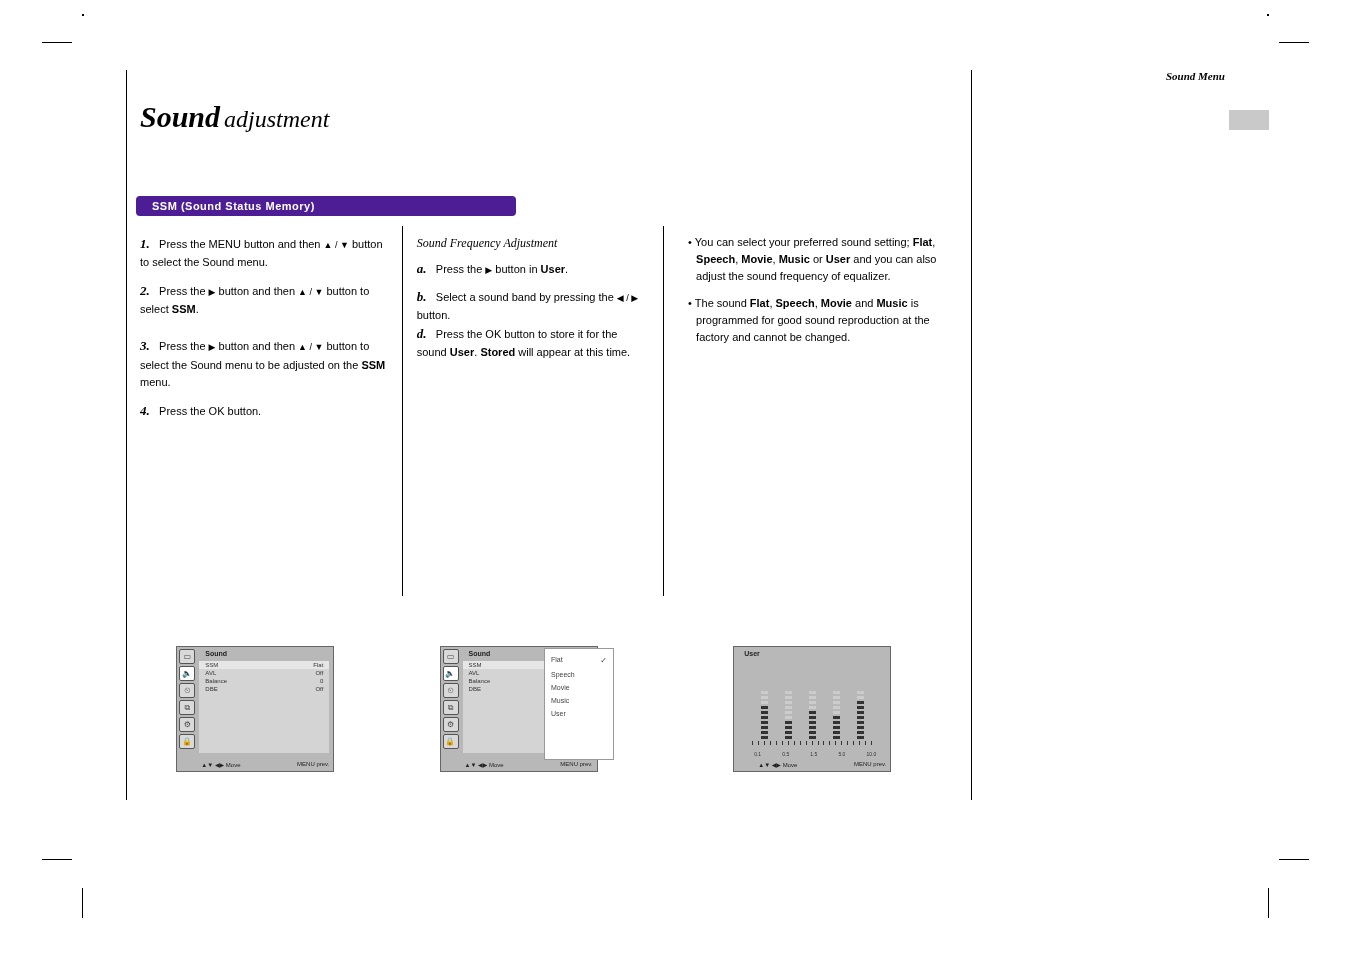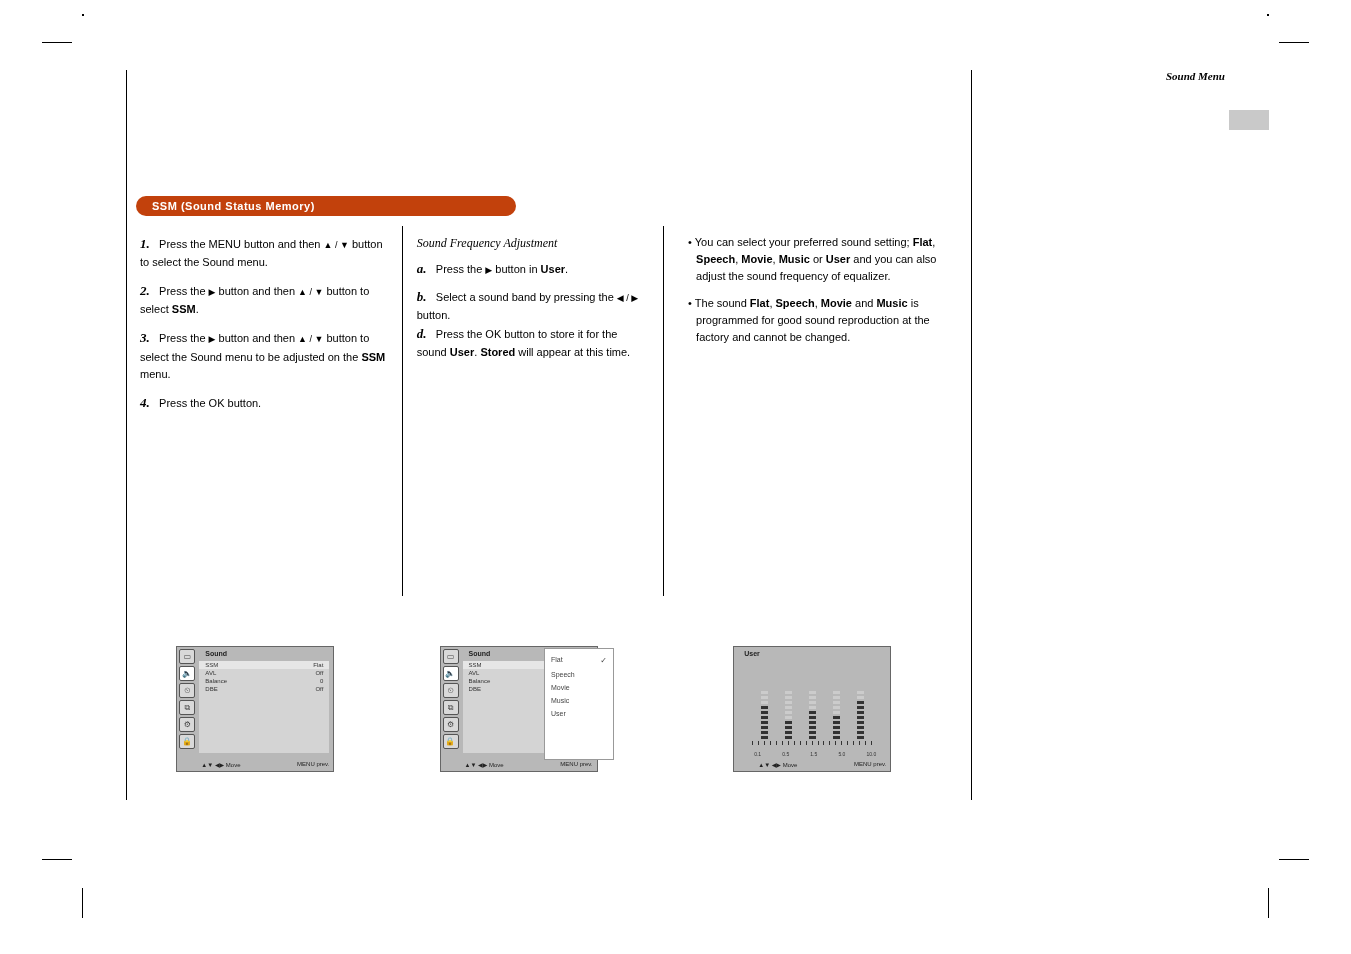--- a/index.html
+++ b/index.html
@@ -12,21 +12,21 @@
   .crop-tr-dot { top: 14px; right: 82px; width: 2px; height: 2px; }
   .crop-bl-h { bottom: 94px; left: 42px; width: 30px; height: 1px; }
   .crop-bl-v { bottom: 36px; left: 82px; width: 1px; height: 30px; }
   .crop-br-h { bottom: 94px; right: 42px; width: 30px; height: 1px; }
   .crop-br-v { bottom: 36px; right: 82px; width: 1px; height: 30px; }
 
   .side-tab { position: absolute; top: 110px; right: 82px; width: 40px; height: 20px; background: #c9c9c9; }
 
   .content { position: absolute; top: 70px; left: 126px; width: 846px; border-left: 1px solid #000; border-right: 1px solid #000; padding: 0 0 30px 0; display: flex; flex-direction: column; }
 
-  .pill { position: absolute; top: 196px; left: 136px; width: 380px; height: 20px; background: #c2410c; border-radius: 10px; color: #fff; font-size: 11px; display: flex; align-items: center; padding-left: 16px; font-weight: bold; letter-spacing: 0.5px; }
+  .pill { position: absolute; top: 196px; left: 136px; width: 380px; height: 20px; background: #4c1d95; border-radius: 4px; color: #fff; font-size: 11px; display: flex; align-items: center; padding-left: 16px; font-weight: bold; letter-spacing: 0.5px; }
 
   .cols { position: absolute; top: 226px; left: 126px; width: 846px; height: 370px; display: flex; }
   .col1, .col2 { border-right: 1px solid #000; }
   .col1 { width: 286px; padding: 8px 14px; font-size: 11px; line-height: 1.55; }
   .col2 { width: 270px; padding: 8px 14px; font-size: 11px; line-height: 1.55; }
   .col3 { width: 318px; padding: 8px 14px 8px 24px; font-size: 11px; line-height: 1.55; }
   .step-num { font-family: Georgia, 'Times New Roman', serif; font-style: italic; font-size: 13px; font-weight: bold; display: inline-block; width: 16px; }
   b { font-weight: bold; }
   .note { font-family: Georgia, 'Times New Roman', serif; font-style: italic; font-size: 12px; }
   .tri { font-family: Arial, sans-serif; font-size: 9px; display: inline-block; }
@@ -72,36 +72,40 @@
   <div class="crop-mark crop-tl-dot"></div>
   <div class="crop-mark crop-tr-h"></div>
   <div class="crop-mark crop-tr-dot"></div>
   <div class="crop-mark crop-bl-h"></div>
   <div class="crop-mark crop-bl-v"></div>
   <div class="crop-mark crop-br-h"></div>
   <div class="crop-mark crop-br-v"></div>
 
   <div class="side-tab"></div>
 
+  <div style="position:absolute; top:100px; left:140px; font-family:Georgia,'Times New Roman',serif;">
+    <span style="font-size:30px; font-weight:bold; font-style:italic;">Sound</span>
+    <span style="font-size:24px; font-style:italic;"> adjustment</span>
+  </div>
 
   <div style="position:absolute; top:70px; right:126px; font-size:11px; font-weight:bold; font-family:Georgia,serif; font-style:italic;">Sound Menu</div>
 
   <div class="content" style="height:730px;"></div>
 
   <div class="pill">SSM (Sound Status Memory)</div>
 
   <div class="cols">
     <div class="col1">
       <p style="margin-bottom:10px;">
         <span class="step-num">1.</span>
         <span>Press the MENU button and then </span>
         <span class="tri">▲ / ▼</span>
         <span> button to select the Sound menu.</span>
       </p>
-      <p style="margin-bottom:10px;">
+      <p style="margin-bottom:18px;">
         <span class="step-num">2.</span>
         <span>Press the </span>
         <span class="tri">▶</span>
         <span> button and then </span>
         <span class="tri">▲ / ▼</span>
         <span> button to select </span>
         <b>SSM</b>.
       </p>
       <p style="margin-bottom:10px;">
         <span class="step-num">3.</span>

